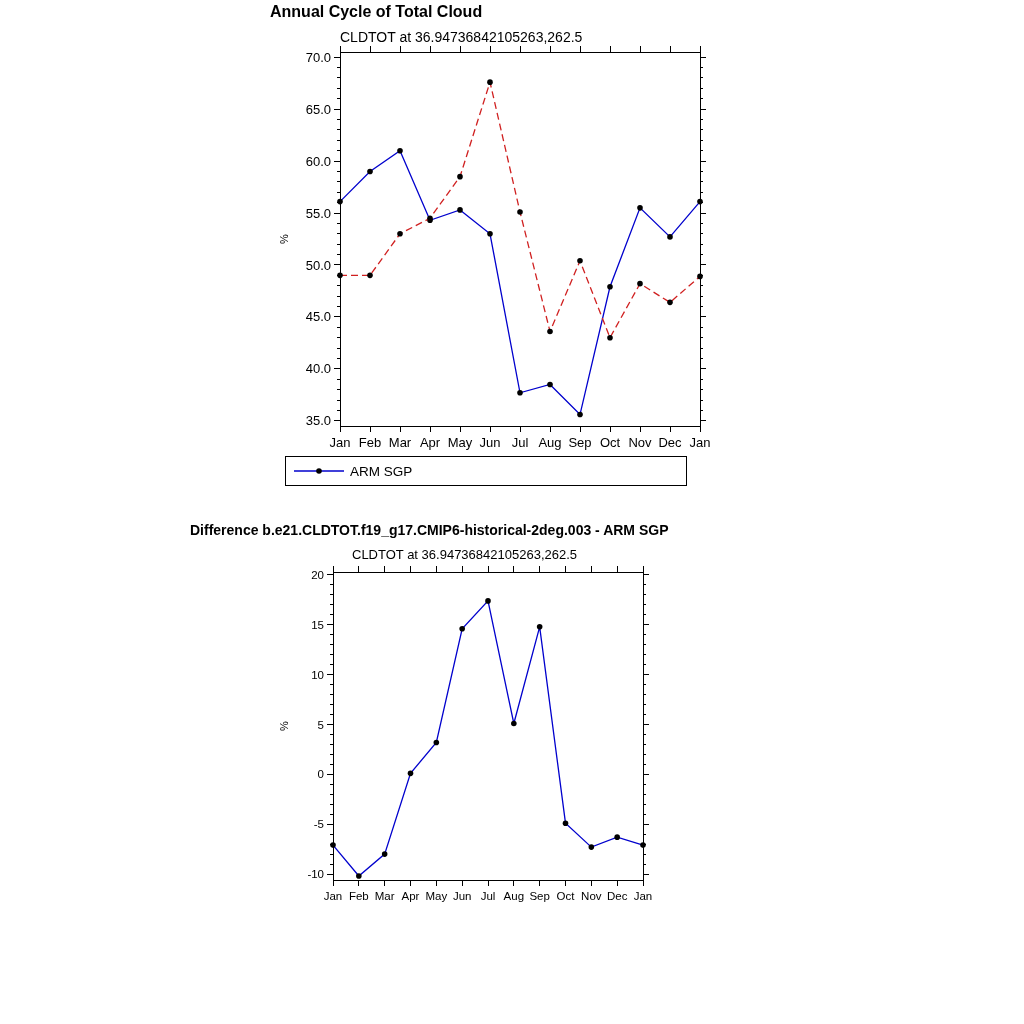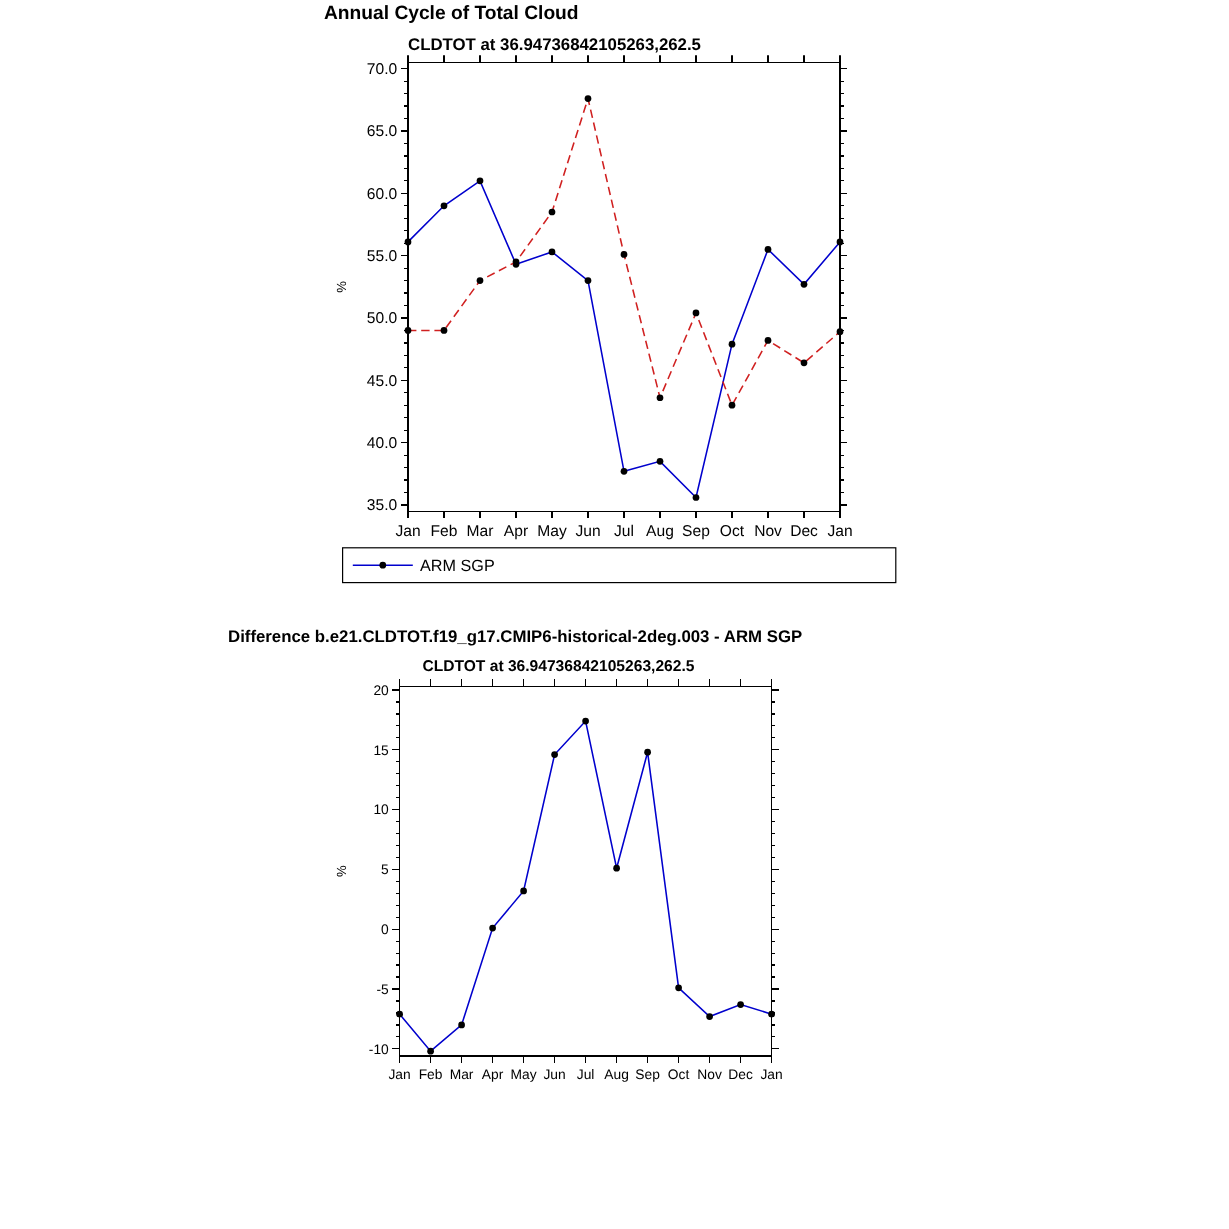--- a/index.html
+++ b/index.html
@@ -1,21 +1,21 @@
 <!DOCTYPE html>
 <html><head>
 <meta charset="utf-8">
 <style>
   * { margin:0; padding:0; box-sizing:border-box; }
   html,body { width:1024px; height:1024px; background:#ffffff; }
   body { position:relative; font-family:"Liberation Sans", sans-serif; color:#000; overflow:hidden; }
   .abs { position:absolute; }
   .chart-title { font-weight:bold; font-size:16px; white-space:nowrap; }
   .chart-title.small { font-size:14px; }
-  .chart-subtitle { font-size:14px; white-space:nowrap;font-weight:bold; }
+  .chart-subtitle { font-size:14px; white-space:nowrap; }
   .chart-subtitle.small { font-size:13px; }
   svg text { font-family:"Liberation Sans", sans-serif; fill:#000; }
   .legend {
     border:1px solid #000;
     background:#fff;
     padding:3px 6px;
   }
   .legend-row { display:flex; align-items:center; gap:4px; height:22px; }
   .legend-row span { font-size:13.5px; white-space:nowrap; }
 </style>
@@ -170,21 +170,21 @@
       <circle cx="220" cy="36.12777777777784" r="2.8" fill="#000000"></circle>
       <circle cx="250" cy="165.98888888888888" r="2.8" fill="#000000"></circle>
       <circle cx="280" cy="285.4611111111111" r="2.8" fill="#000000"></circle>
       <circle cx="310" cy="214.8166666666667" r="2.8" fill="#000000"></circle>
       <circle cx="340" cy="291.69444444444446" r="2.8" fill="#000000"></circle>
       <circle cx="370" cy="237.6722222222222" r="2.8" fill="#000000"></circle>
       <circle cx="400" cy="256.3722222222222" r="2.8" fill="#000000"></circle>
       <circle cx="430" cy="230.4" r="2.8" fill="#000000"></circle>
     </svg>
 
-  <div class="abs legend" style="left:285px;top:456px;width:462px">
+  <div class="abs legend" style="left:285px;top:456px;width:402px">
     <div class="legend-row">
       <svg width="54" height="14">
           <line x1="2" y1="7" x2="52" y2="7" stroke="#0000cd" stroke-width="1.3"></line>
           <circle cx="27" cy="7" r="2.8" fill="#000000"></circle>
         </svg>
       <span>ARM SGP</span>
     </div>
   </div>
 </div>
 

